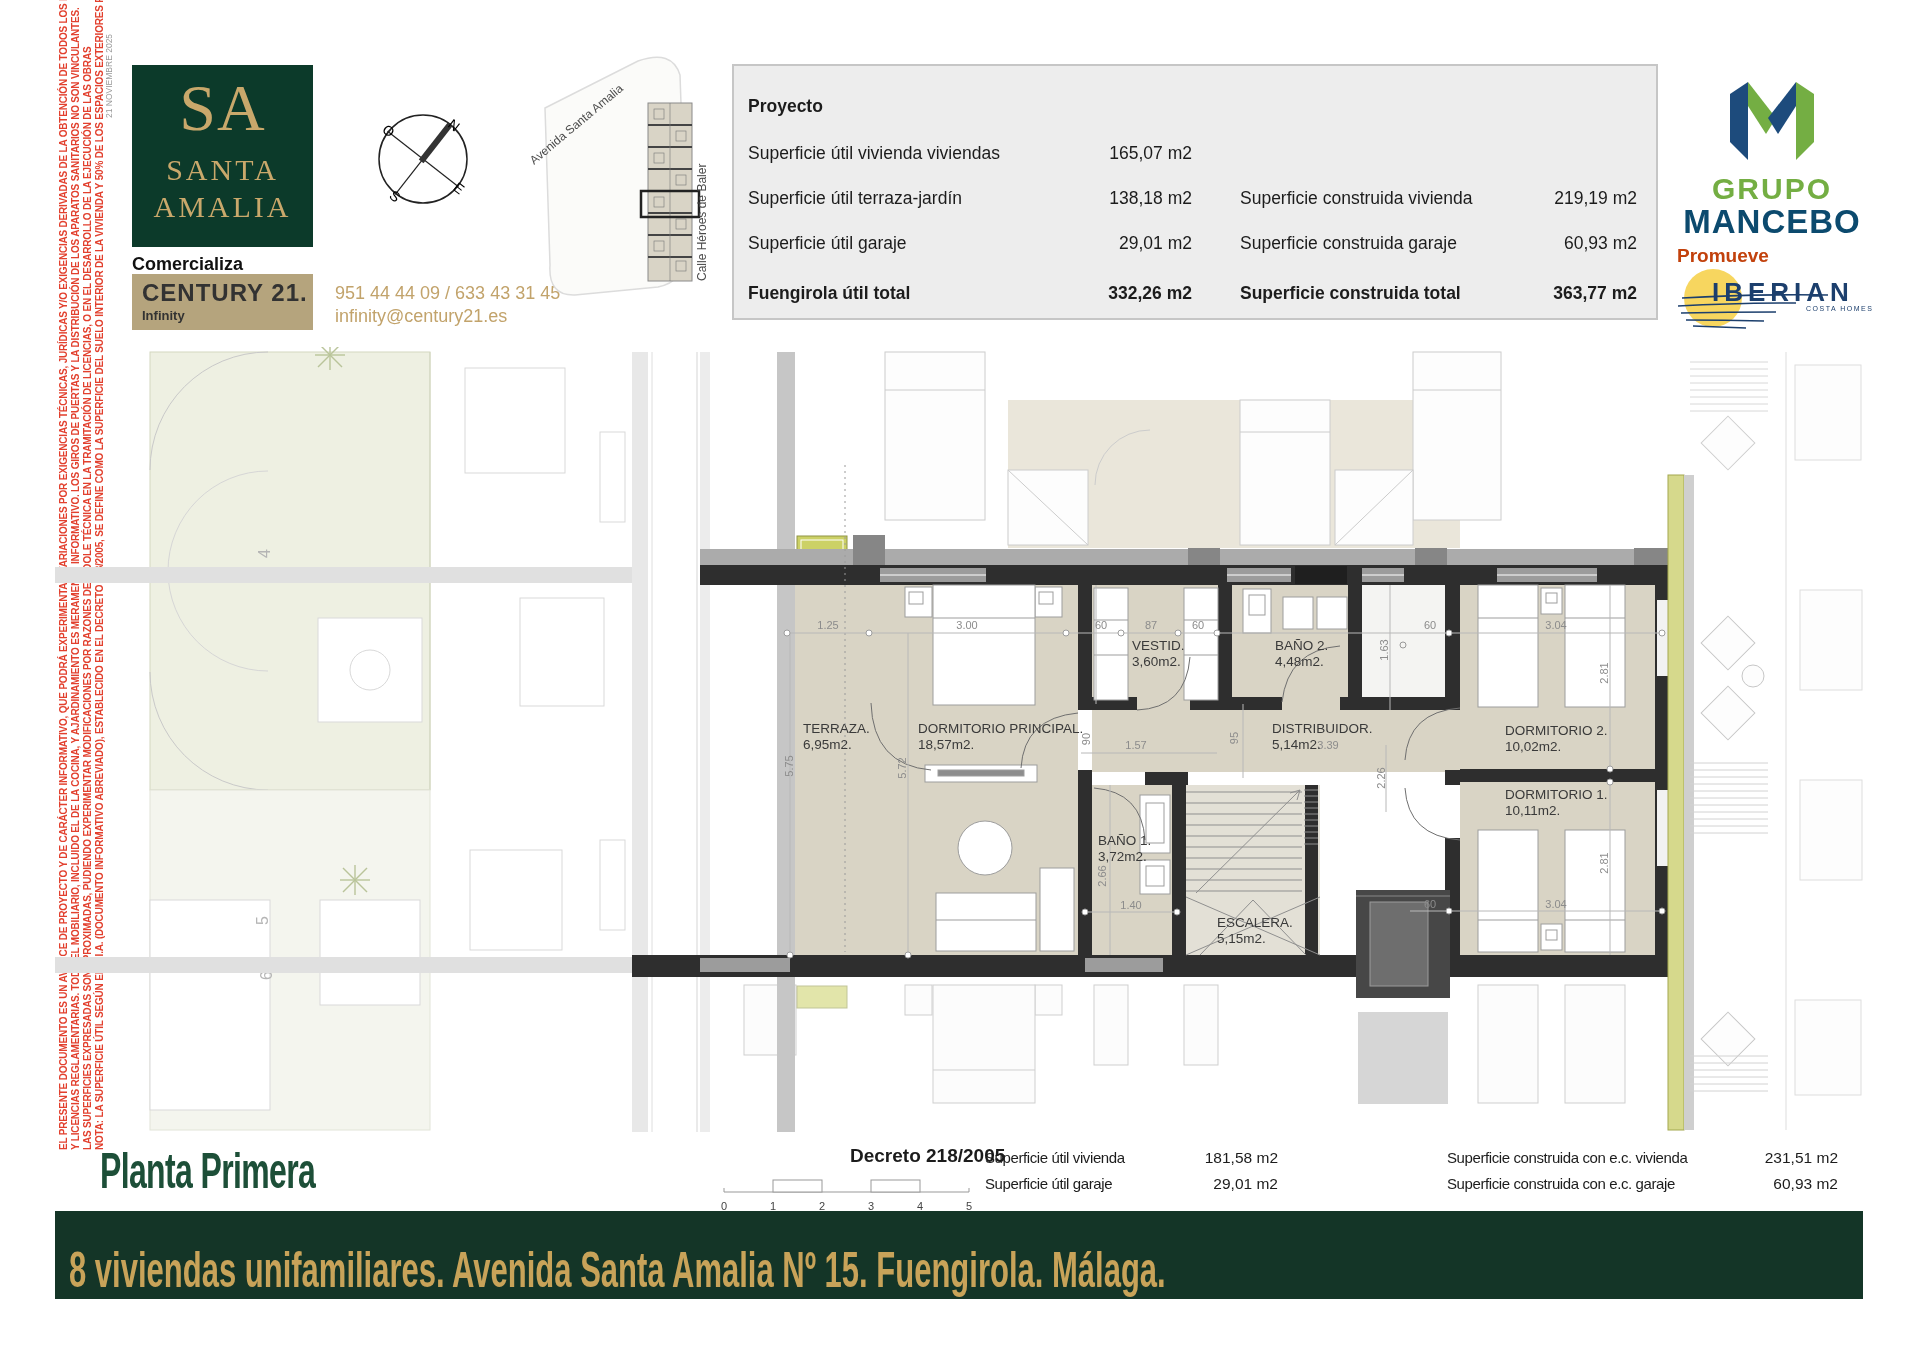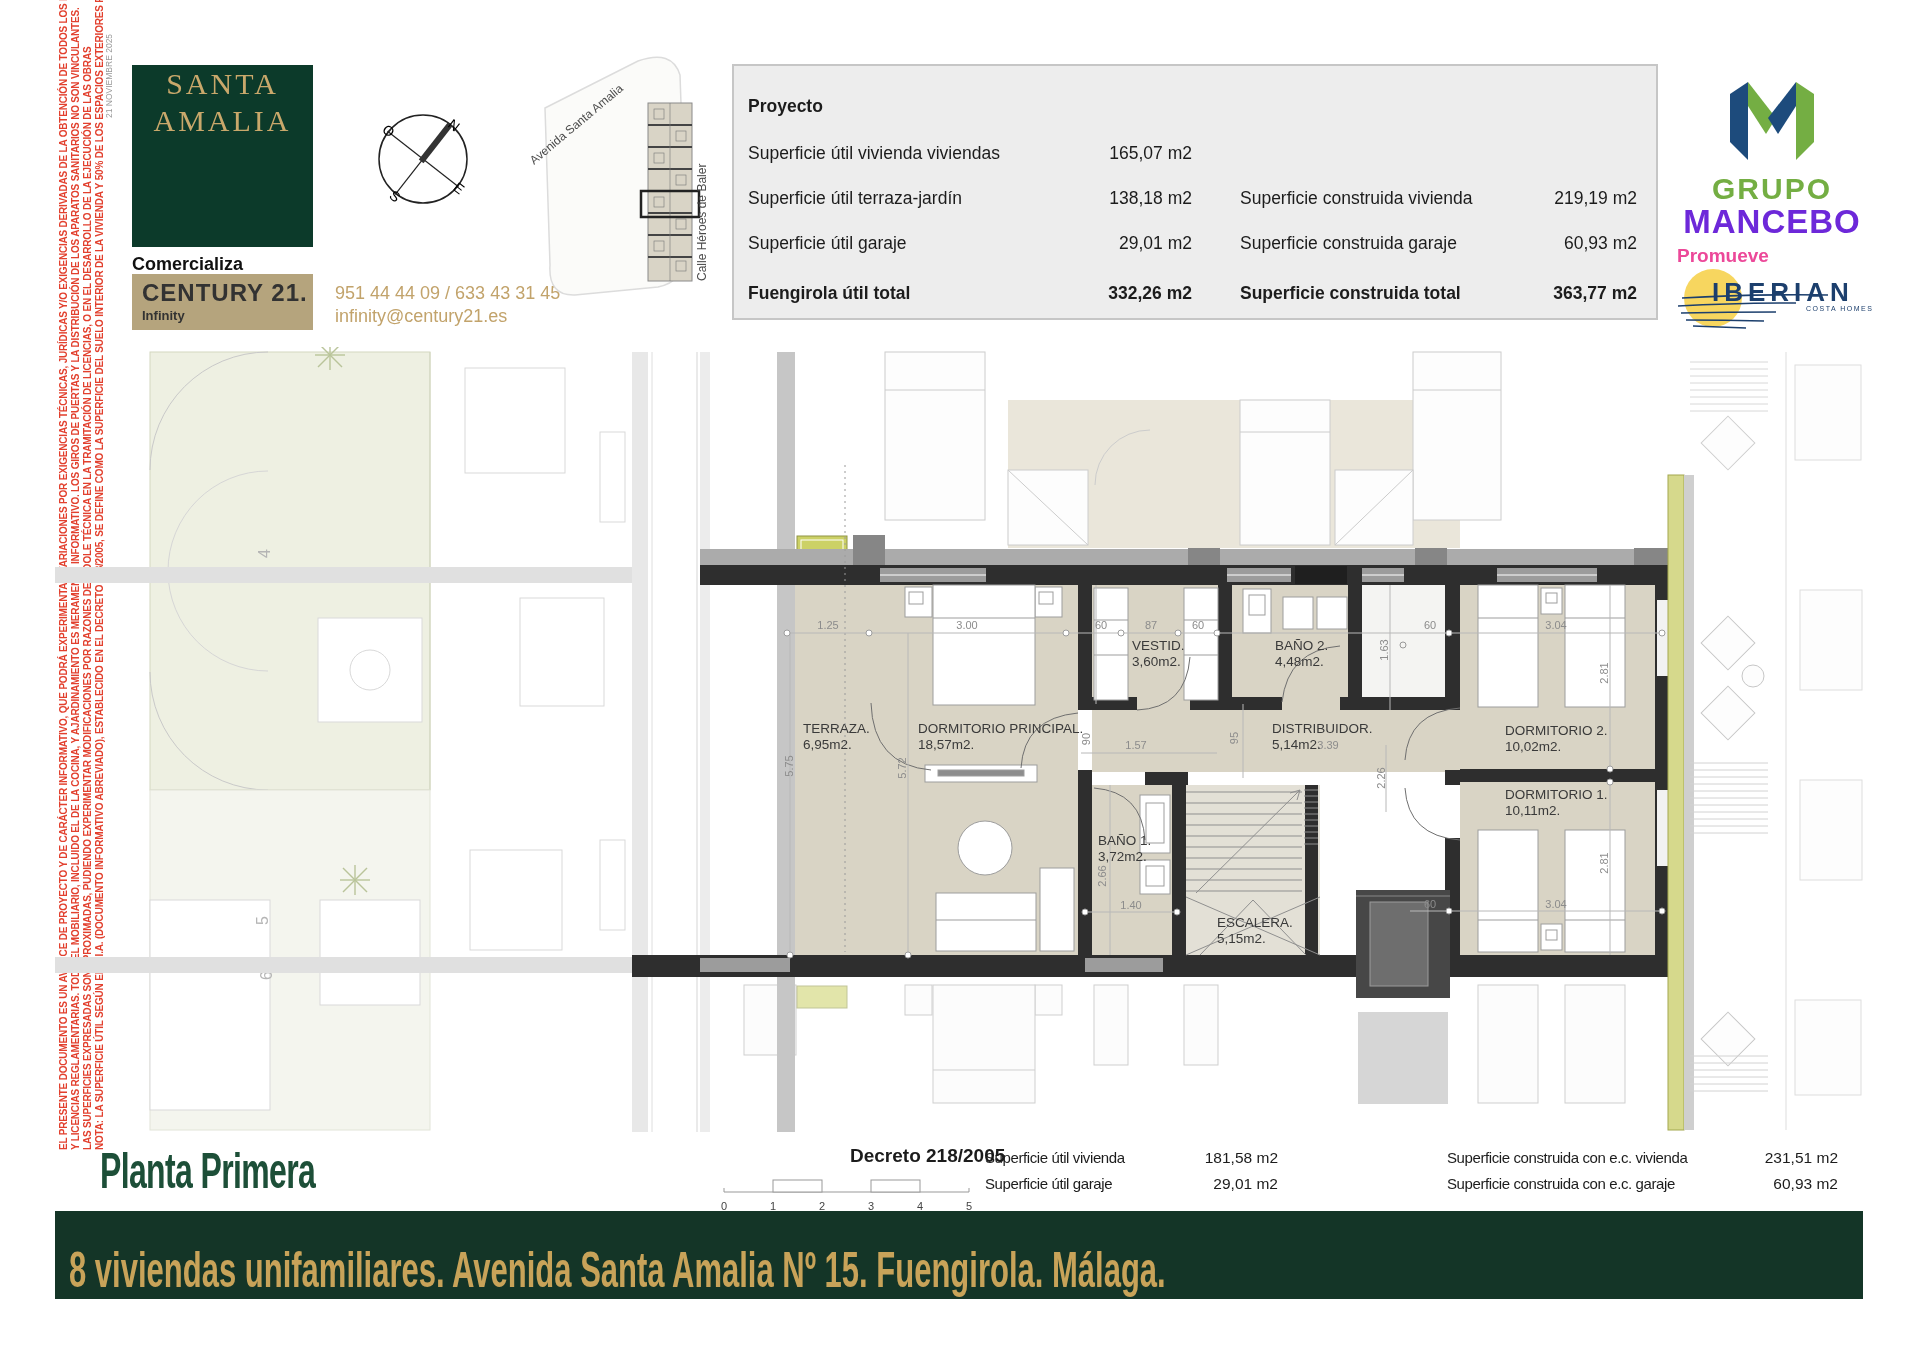--- a/index.html
+++ b/index.html
@@ -17,22 +17,22 @@
   .c21-box{width:181px;height:56px;background:#b5a47d;color:#323232;padding-left:10px;box-sizing:border-box;}
   .c21-t{font-size:24px;font-weight:bold;letter-spacing:1px;line-height:30px;padding-top:4px;}
   .c21-s{font-size:13px;font-weight:bold;line-height:15px;}
   .contact{font-size:18px;color:#c2a36b;line-height:23px;}
   .tbl-box{width:926px;height:256px;background:#ededed;border:2px solid #c6c6c6;box-sizing:border-box;}
   .tbl-t{font-size:17.5px;font-weight:bold;}
   .tbl-c{font-size:17.5px;}
   .tbl-v{text-align:right;}
   .bold{font-weight:bold;}
   .grupo{font-size:30px;font-weight:bold;letter-spacing:2px;color:#74ae43;text-align:center;width:200px;}
-  .mancebo{font-size:33px;font-weight:bold;letter-spacing:1px;color:#6d28d9;text-align:center;width:200px;}
-  .promueve{font-size:19px;font-weight:bold;color:#ec4899;}
+  .mancebo{font-size:33px;font-weight:bold;letter-spacing:1px;color:#0c4a6e;text-align:center;width:200px;}
+  .promueve{font-size:19px;font-weight:bold;color:#c2410c;}
   .ftitle{font-size:50px;font-weight:bold;letter-spacing:-1px;color:#1d4f38;transform:scaleX(.64);transform-origin:0 50%;white-space:nowrap;}
   .decreto{font-size:19px;font-weight:bold;}
   .frow{font-size:15px;letter-spacing:-0.4px;}
   .fval{font-size:15.5px;text-align:right;}
   .banner{width:1808px;height:88px;background:#143527;display:flex;align-items:flex-end;}
   .ban-l{font-size:50px;font-weight:bold;color:#c8a359;transform:scaleX(.62);transform-origin:0 50%;white-space:nowrap;margin-left:14px;}
   .ban-r{position:absolute;right:18px;font-size:50px;font-weight:bold;color:#c8a359;white-space:nowrap;}
   svg{font-family:"Liberation Sans",sans-serif;}
   .roomlbl{font-size:13.5px;fill:#3a3a3a;}
   .dim{font-size:11px;fill:#8c8c8c;}
@@ -44,20 +44,21 @@
 
 <div class="page">
 
   <div class="abs vrot legal" style="left:58px;top:1150px;">EL PRESENTE DOCUMENTO ES UN AVANCE DE PROYECTO Y DE CARÁCTER INFORMATIVO, QUE PODRÁ EXPERIMENTAR VARIACIONES POR EXIGENCIAS TÉCNICAS, JURÍDICAS Y/O EXIGENCIAS DERIVADAS DE LA OBTENCIÓN DE TODOS LOS PERMISOS</div>
   <div class="abs vrot legal" style="left:70px;top:1150px;">Y LICENCIAS REGLAMENTARIAS. TODO EL MOBILIARIO, INCLUIDO EL DE LA COCINA, Y AJARDINAMIENTO ES MERAMENTE INFORMATIVO. LOS GIROS DE PUERTAS Y LA DISTRIBUCIÓN DE LOS APARATOS SANITARIOS NO SON VINCULANTES.</div>
   <div class="abs vrot legal" style="left:82px;top:1150px;">LAS SUPERFICIES EXPRESADAS SON APROXIMADAS, PUDIENDO EXPERIMENTAR MODIFICACIONES POR RAZONES DE ÍNDOLE TÉCNICA EN LA TRAMITACIÓN DE LICENCIAS, O EN EL DESARROLLO DE LA EJECUCIÓN DE LAS OBRAS</div>
   <div class="abs vrot legal" style="left:94px;top:1150px;">NOTA: LA SUPERFICIE ÚTIL SEGÚN EL D.I.A. (DOCUMENTO INFORMATIVO ABREVIADO), ESTABLECIDO EN EL DECRETO 218/2005, SE DEFINE COMO LA SUPERFICIE DEL SUELO INTERIOR DE LA VIVIENDA Y 50% DE LOS ESPACIOS EXTERIORES PRIVATIVOS (LIMITÁNDOSE AL 10% DE LA ÚTIL INTERIOR)</div>
   <div class="abs vrot datev" style="left:104px;top:118px;">21 NOVIEMBRE 2025</div>
 
   <div class="abs sa-box" style="left:132px;top:65px;">
+    <div class="sa-mono">SA</div>
     <div class="sa-nm">SANTA</div>
     <div class="sa-nm">AMALIA</div>
   </div>
   <div class="abs comer" style="left:132px;top:254px;">Comercializa</div>
   <div class="abs c21-box" style="left:132px;top:274px;">
     <div class="c21-t">CENTURY 21.</div>
     <div class="c21-s">Infinity</div>
   </div>
   <div class="abs contact" style="left:335px;top:282px;">
     <div>951 44 44 09 / 633 43 31 45</div>

